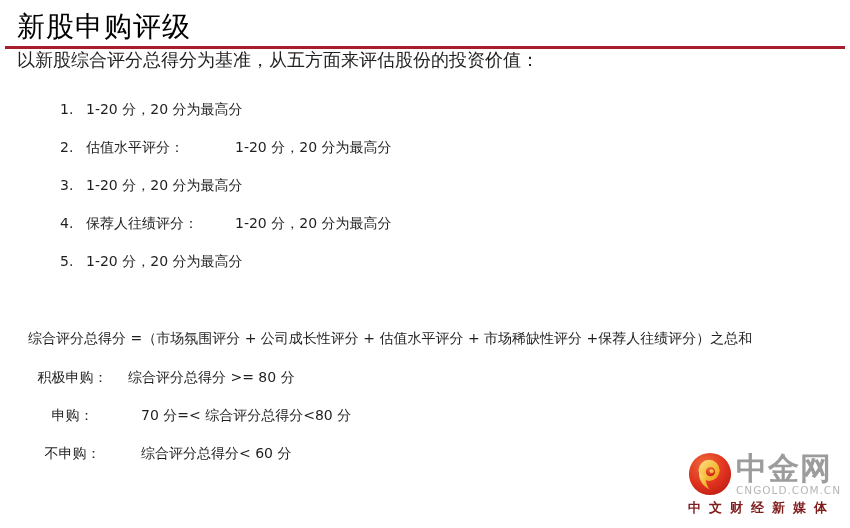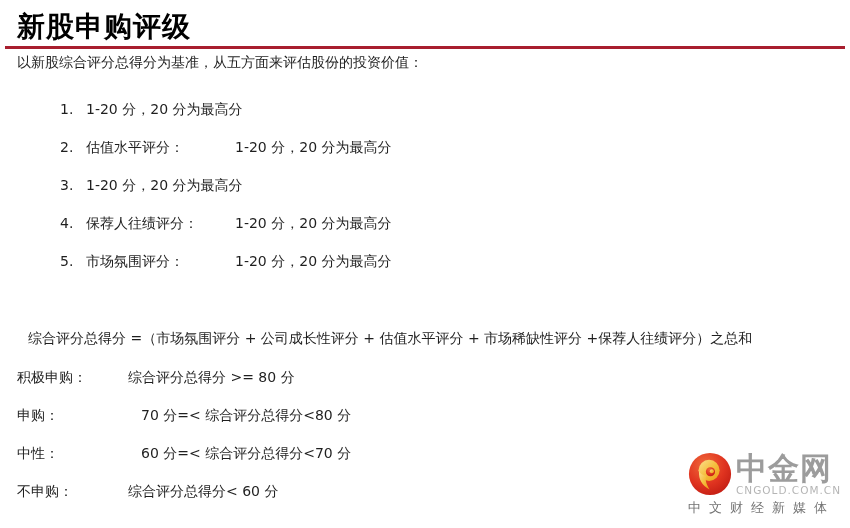--- a/index.html
+++ b/index.html
@@ -12,38 +12,38 @@
     overflow: hidden;
     font-family: "DejaVu Sans", "Liberation Sans", sans-serif;
     color: #1f1f1f;
   }
   .doc-title {
     position: absolute;
     left: 17px;
     top: 8px;
     font-family: "DejaVu Serif", "Liberation Serif", serif;
     font-size: 28px;
-    font-weight: bold;
+    font-weight: normal;
     color: #000000;
     letter-spacing: 1px;
     white-space: nowrap;
   }
   .title-rule {
     position: absolute;
     left: 5px;
     top: 46px;
     width: 840px;
     height: 3px;
     background: #a81e2e;
   }
   .intro {
     position: absolute;
     left: 17px;
-    top: 54px;
-    font-size: 14px;
+    top: 48px;
+    font-size: 18px;
     white-space: nowrap;
   }
   .criteria {
     position: absolute;
     left: 0;
     top: 101px;
     width: 850px;
   }
   .crit-row {
     display: flex;
@@ -70,20 +70,21 @@
     top: 369px;
     width: 820px;
   }
   .rating-row {
     display: flex;
     height: 16px;
     line-height: 16px;
     margin-bottom: 22px;
     font-size: 14px;
     white-space: nowrap;
+    text-align: center;
   }
   .rating-label { width: 111px; }
   .ratings .rating-row:nth-child(2) .rating-value,
   .ratings .rating-row:nth-child(3) .rating-value { padding-left: 13px; }
   .logo {
     position: absolute;
     left: 688px;
     top: 452px;
     width: 155px;
   }
@@ -100,24 +101,25 @@
   }
   .logo-domain {
     font-size: 10.5px;
     color: #b5b5b5;
     letter-spacing: 1px;
     margin-top: 1px;
     white-space: nowrap;
   }
   .logo-tagline {
     font-size: 13px;
-    color: #737373;
+    color: #7f1d1d;
     letter-spacing: 8px;
     margin-top: 3px;
     white-space: nowrap;
+    font-weight: bold;
   }
 </style>
 </head>
 <body>
 
 <div class="page">
 
   <h1 class="doc-title">新股申购评级</h1>
 
   <div class="title-rule"></div>
@@ -138,39 +140,34 @@
       <span class="crit-num">3.</span>
       <span class="crit-value">1-20 分，20 分为最高分</span>
     </div>
     <div class="crit-row">
       <span class="crit-num">4.</span>
       <span class="crit-label">保荐人往绩评分：</span>
       <span class="crit-value">1-20 分，20 分为最高分</span>
     </div>
     <div class="crit-row">
       <span class="crit-num">5.</span>
-      <span class="crit-label">市场氛围评分：</span>
       <span class="crit-value">1-20 分，20 分为最高分</span>
     </div>
   </div>
 
   <p class="formula">综合评分总得分 =（市场氛围评分 + 公司成长性评分 + 估值水平评分 + 市场稀缺性评分 +保荐人往绩评分）之总和</p>
 
   <div class="ratings">
     <div class="rating-row">
       <span class="rating-label">积极申购：</span>
       <span class="rating-value">综合评分总得分 &gt;= 80 分</span>
     </div>
     <div class="rating-row">
       <span class="rating-label">申购：</span>
       <span class="rating-value">70 分=&lt; 综合评分总得分&lt;80 分</span>
-    </div>
-    <div class="rating-row">
-      <span class="rating-label">中性：</span>
-      <span class="rating-value">60 分=&lt; 综合评分总得分&lt;70 分</span>
     </div>
     <div class="rating-row">
       <span class="rating-label">不申购：</span>
       <span class="rating-value">综合评分总得分&lt; 60 分</span>
     </div>
   </div>
 
   <div class="logo">
     <div class="logo-top">
       <span class="logo-icon">

